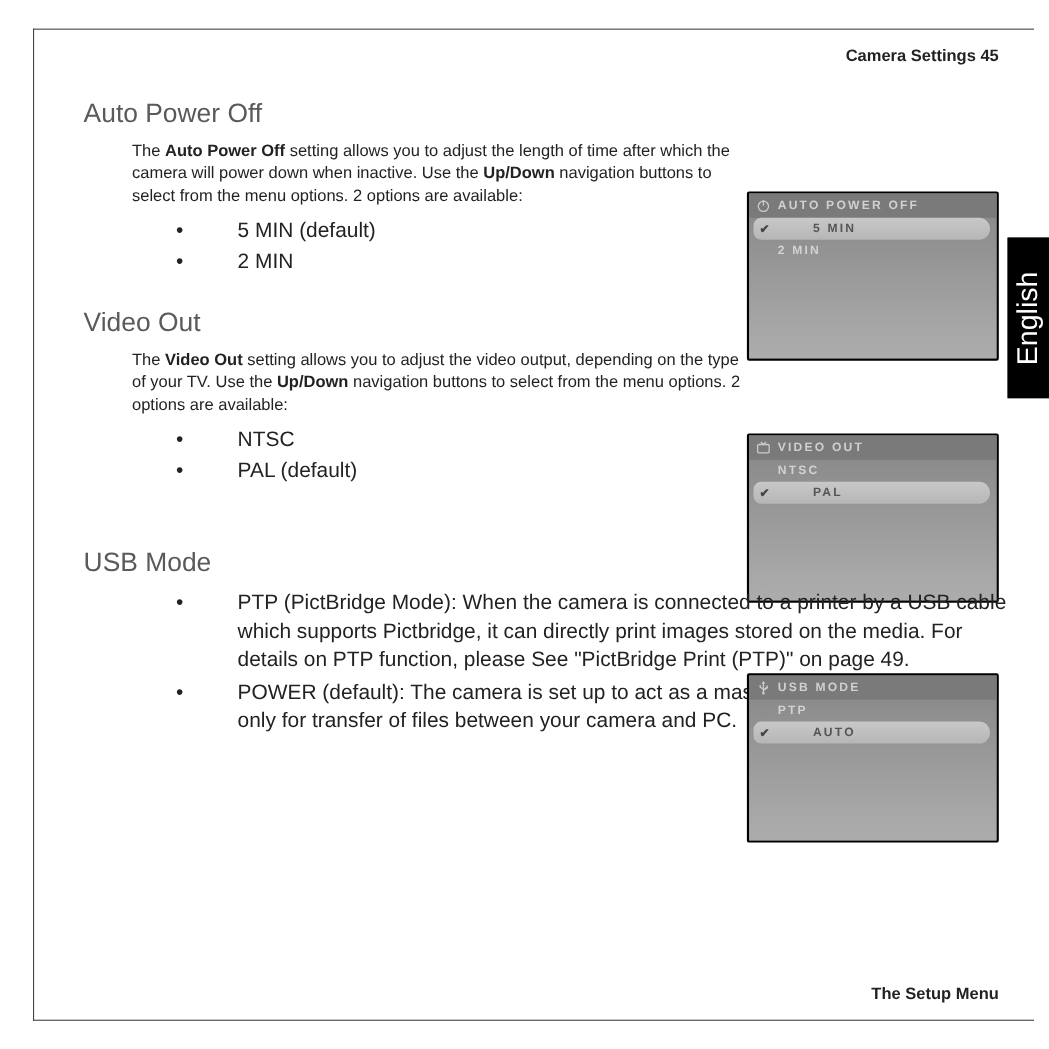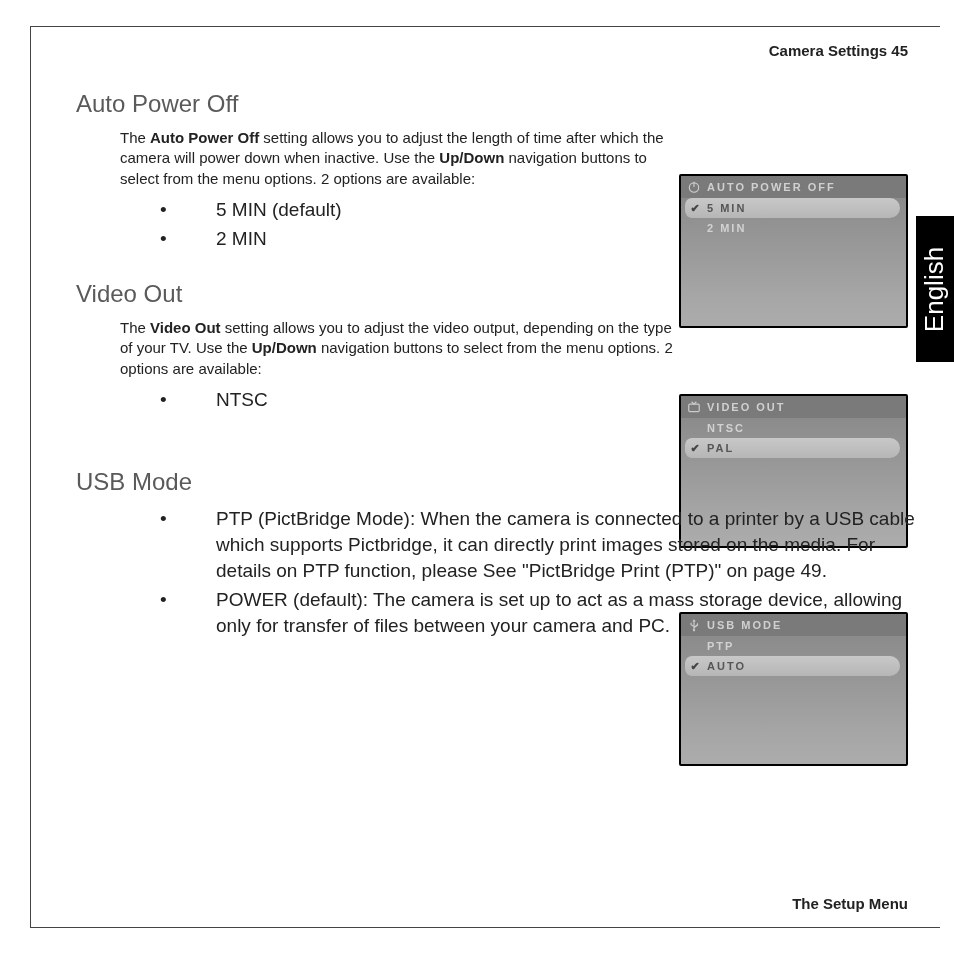--- a/index.html
+++ b/index.html
@@ -145,21 +145,21 @@
     font-weight: bold;
     letter-spacing: 2px;
     color: #d2d2d2;
   }
   .ms-row.selected {
     background: linear-gradient(180deg, #c8c8c8, #b6b6b6);
     border-radius: 10px 14px 14px 10px;
     margin: 0 6px 0 4px;
     padding-left: 4px;
   }
-  .ms-row.selected .label { color: #555; }
+  .ms-row.selected .label { color: #555; margin-left: 32px; }
   .icon-svg { width: 14px; height: 14px; }
 
   
   #screen-apo { right: 18px; top: 84px; }
   #screen-vout { right: 18px; top: 304px; }
   #screen-usb  { right: 18px; top: 522px; }
 
   
   #sec-apo { margin-top: 0; }
   #sec-usb-title { margin-top: 56px; }
@@ -204,20 +204,21 @@
         <span class="label">2 MIN</span>
       </div>
     </div>
 
     <h2 class="section-title">Video Out</h2>
     <p class="body-text">
       <span>The </span><b>Video Out</b><span> setting allows you to adjust the video output, depending on the type of your TV. Use the </span><b>Up/Down</b><span> navigation buttons to select from the menu options. 2 options are available:</span>
     </p>
     <ul class="bullets">
       <li>NTSC</li>
+      <li>PAL (default)</li>
     </ul>
 
     <div class="mini-screen" id="screen-vout">
       <div class="ms-header">
         <svg class="icon-svg" viewBox="0 0 24 24">
           <rect x="3" y="7" width="18" height="13" rx="2" fill="none" stroke="#ccc" stroke-width="2"></rect>
           <path d="M8 3 L12 7 L16 3" fill="none" stroke="#ccc" stroke-width="2"></path>
         </svg>
         <span class="ms-title">VIDEO OUT</span>
       </div>

